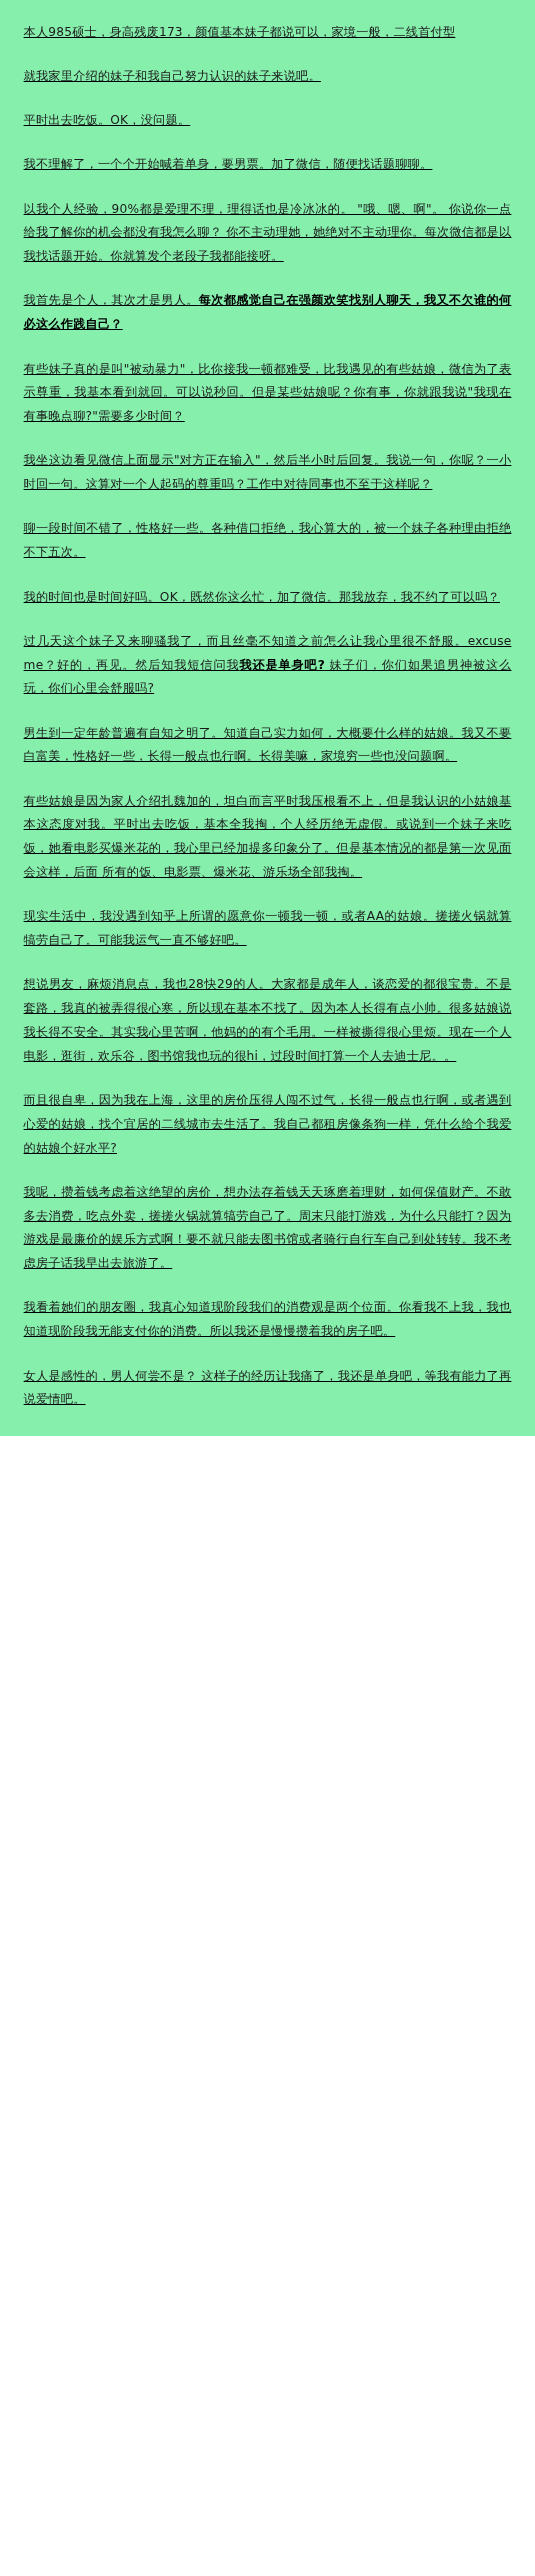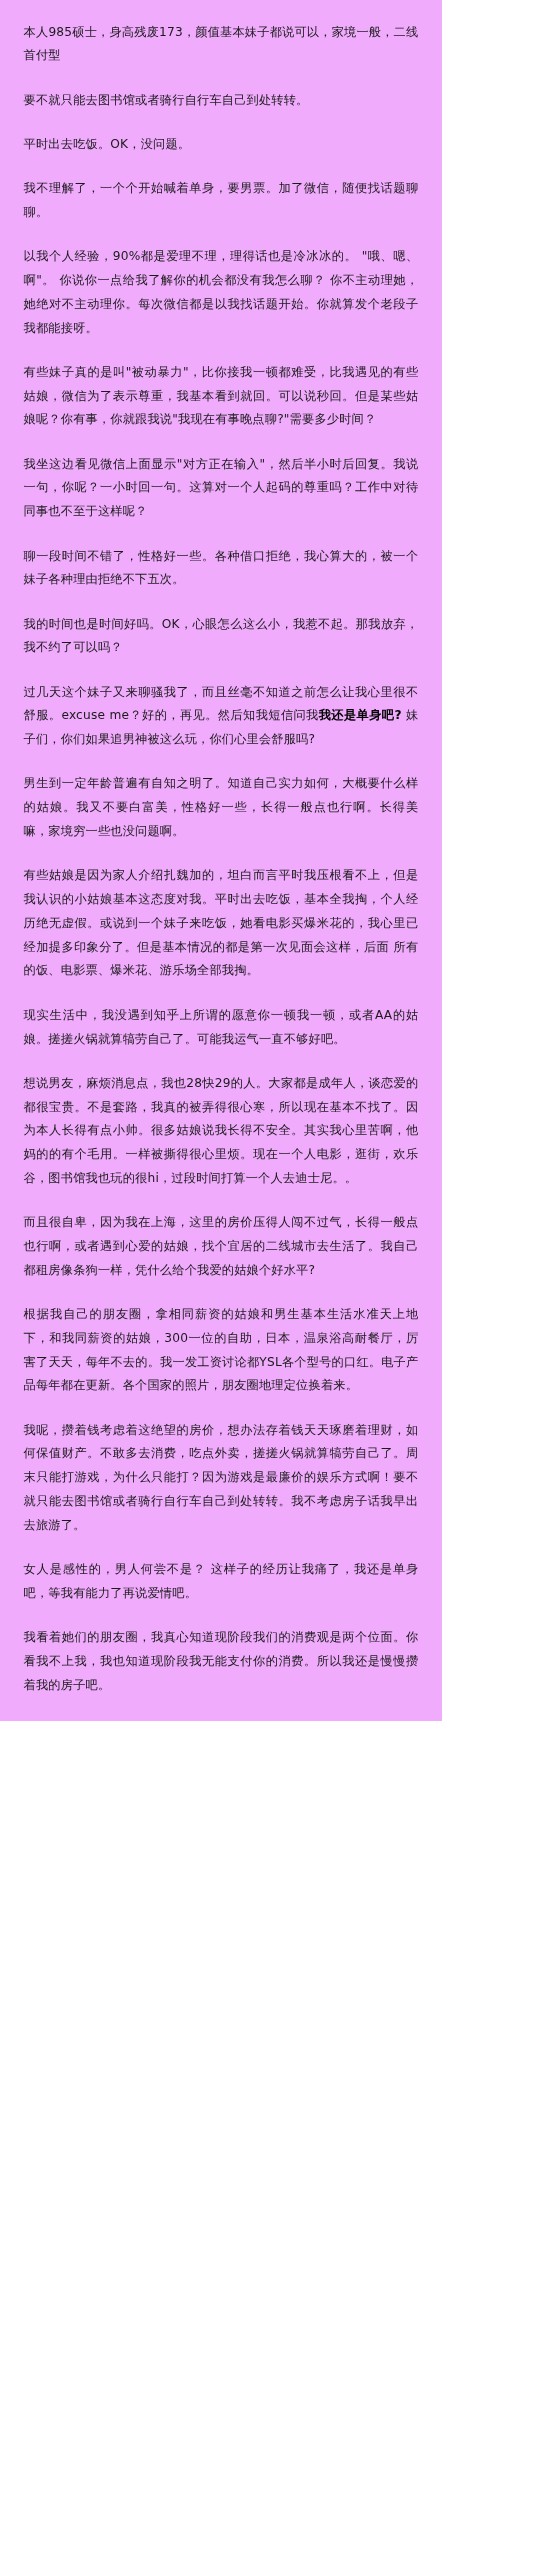--- a/index.html
+++ b/index.html
@@ -5,24 +5,25 @@
   html, body {
     margin: 0;
     padding: 0;
     background: #ffffff;
   }
   body {
     width: 535px;
     font-family: "DejaVu Sans", "Liberation Sans", sans-serif;
   }
   .page {
-    width: 442px;
+    width: 535px;
     box-sizing: border-box;
     padding: 20.5px 23.6px 23.6px 23.6px;
-    background: #f0abfc;
+    background: #86efac;
+    text-decoration: underline;
   }
   .para {
     font-size: 12.2px;
     line-height: 1.95;
     color: #1a1a1a;
     margin: 0 0 20.5px 0;
     text-align: justify;
     letter-spacing: 0.2px;
     word-break: break-word;
   }
@@ -33,33 +34,33 @@
     font-weight: bold;
     color: #000000;
   }
 </style>
 </head>
 <body>
 
 <div class="page">
   <div id="paragraph-container">
       <p class="para">本人985硕士，身高残废173，颜值基本妹子都说可以，家境一般，二线首付型</p>
-      <p class="para">要不就只能去图书馆或者骑行自行车自己到处转转。</p>
+      <p class="para">就我家里介绍的妹子和我自己努力认识的妹子来说吧。</p>
       <p class="para">平时出去吃饭。OK，没问题。</p>
       <p class="para">我不理解了，一个个开始喊着单身，要男票。加了微信，随便找话题聊聊。</p>
       <p class="para">以我个人经验，90%都是爱理不理，理得话也是冷冰冰的。 "哦、嗯、啊"。 你说你一点给我了解你的机会都没有我怎么聊？ 你不主动理她，她绝对不主动理你。每次微信都是以我找话题开始。你就算发个老段子我都能接呀。</p>
+      <p class="para">我首先是个人，其次才是男人。<b>每次都感觉自己在强颜欢笑找别人聊天，我又不欠谁的何必这么作践自己？</b></p>
       <p class="para">有些妹子真的是叫"被动暴力"，比你接我一顿都难受，比我遇见的有些姑娘，微信为了表示尊重，我基本看到就回。可以说秒回。但是某些姑娘呢？你有事，你就跟我说"我现在有事晚点聊?"需要多少时间？</p>
       <p class="para">我坐这边看见微信上面显示"对方正在输入"，然后半小时后回复。我说一句，你呢？一小时回一句。这算对一个人起码的尊重吗？工作中对待同事也不至于这样呢？</p>
       <p class="para">聊一段时间不错了，性格好一些。各种借口拒绝，我心算大的，被一个妹子各种理由拒绝不下五次。</p>
-      <p class="para">我的时间也是时间好吗。OK，心眼怎么这么小，我惹不起。那我放弃，我不约了可以吗？</p>
+      <p class="para">我的时间也是时间好吗。OK，既然你这么忙，加了微信。那我放弃，我不约了可以吗？</p>
       <p class="para">过几天这个妹子又来聊骚我了，而且丝毫不知道之前怎么让我心里很不舒服。excuse me？好的，再见。然后知我短信问我<b>我还是单身吧?</b> 妹子们，你们如果追男神被这么玩，你们心里会舒服吗?</p>
       <p class="para">男生到一定年龄普遍有自知之明了。知道自己实力如何，大概要什么样的姑娘。我又不要白富美，性格好一些，长得一般点也行啊。长得美嘛，家境穷一些也没问题啊。</p>
       <p class="para">有些姑娘是因为家人介绍扎魏加的，坦白而言平时我压根看不上，但是我认识的小姑娘基本这态度对我。平时出去吃饭，基本全我掏，个人经历绝无虚假。或说到一个妹子来吃饭，她看电影买爆米花的，我心里已经加提多印象分了。但是基本情况的都是第一次见面会这样，后面 所有的饭、电影票、爆米花、游乐场全部我掏。</p>
       <p class="para">现实生活中，我没遇到知乎上所谓的愿意你一顿我一顿，或者AA的姑娘。搓搓火锅就算犒劳自己了。可能我运气一直不够好吧。</p>
       <p class="para">想说男友，麻烦消息点，我也28快29的人。大家都是成年人，谈恋爱的都很宝贵。不是套路，我真的被弄得很心寒，所以现在基本不找了。因为本人长得有点小帅。很多姑娘说我长得不安全。其实我心里苦啊，他妈的的有个毛用。一样被撕得很心里烦。现在一个人电影，逛街，欢乐谷，图书馆我也玩的很hi，过段时间打算一个人去迪士尼。。</p>
       <p class="para">而且很自卑，因为我在上海，这里的房价压得人闯不过气，长得一般点也行啊，或者遇到心爱的姑娘，找个宜居的二线城市去生活了。我自己都租房像条狗一样，凭什么给个我爱的姑娘个好水平?</p>
-      <p class="para">根据我自己的朋友圈，拿相同薪资的姑娘和男生基本生活水准天上地下，和我同薪资的姑娘，300一位的自助，日本，温泉浴高耐餐厅，厉害了天天，每年不去的。我一发工资讨论都YSL各个型号的口红。电子产品每年都在更新。各个国家的照片，朋友圈地理定位换着来。</p>
       <p class="para">我呢，攒着钱考虑着这绝望的房价，想办法存着钱天天琢磨着理财，如何保值财产。不敢多去消费，吃点外卖，搓搓火锅就算犒劳自己了。周末只能打游戏，为什么只能打？因为游戏是最廉价的娱乐方式啊！要不就只能去图书馆或者骑行自行车自己到处转转。我不考虑房子话我早出去旅游了。</p>
+      <p class="para">我看着她们的朋友圈，我真心知道现阶段我们的消费观是两个位面。你看我不上我，我也知道现阶段我无能支付你的消费。所以我还是慢慢攒着我的房子吧。</p>
       <p class="para">女人是感性的，男人何尝不是？ 这样子的经历让我痛了，我还是单身吧，等我有能力了再说爱情吧。</p>
-      <p class="para">我看着她们的朋友圈，我真心知道现阶段我们的消费观是两个位面。你看我不上我，我也知道现阶段我无能支付你的消费。所以我还是慢慢攒着我的房子吧。</p>
     </div>
 </div>
 
 
 </body></html>

